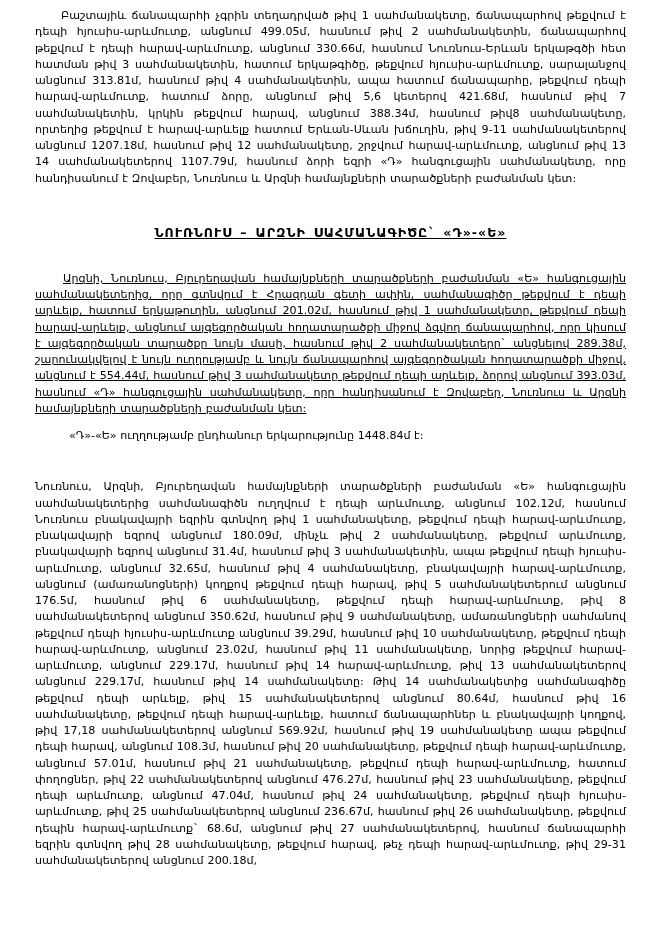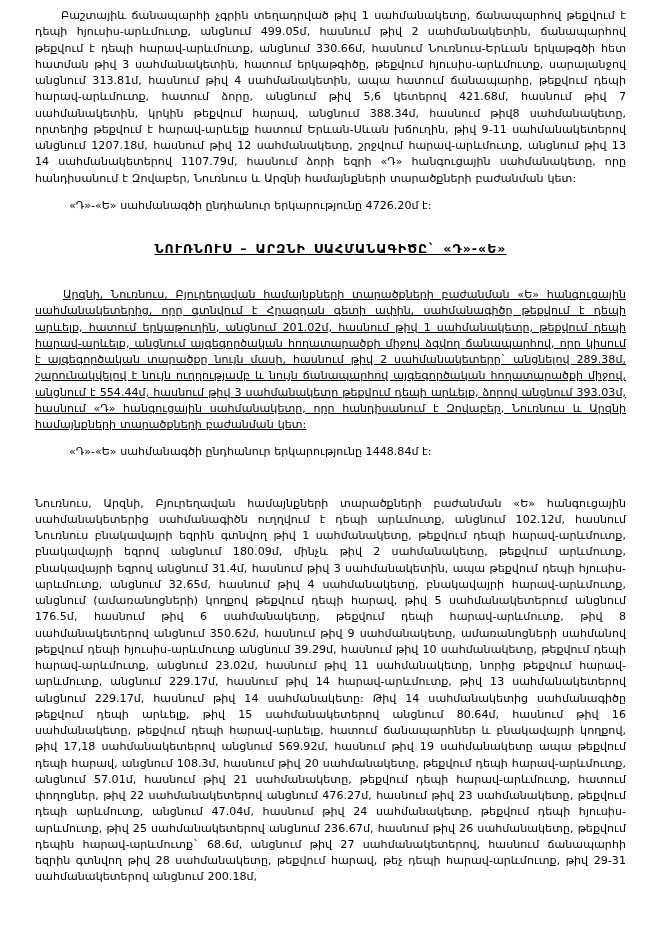--- a/index.html
+++ b/index.html
@@ -64,33 +64,32 @@
 </style>
 </head>
 <body>
 
 <div class="page">
 
   <p class="para lead">Բաշտայիև ճանապարհի չգրին տեղադրված թիվ 1 սահմանակետը, ճանապարհով թեքվում է դեպի հյուսիս-արևմուտք, անցնում 499.05մ, հասնում թիվ 2 սահմանակետին, ճանապարհով թեքվում է դեպի հարավ-արևմուտք, անցնում 330.66մ, հասնում Նուռնուս-Երևան երկաթգծի հետ հատման թիվ 3 սահմանակետին, հատում երկաթգիծը, թեքվում հյուսիս-արևմուտք, սարալանջով անցնում 313.81մ, հասնում թիվ 4 սահմանակետին, ապա հատում ճանապարհը, թեքվում դեպի հարավ-արևմուտք, հատում ձորը, անցնում թիվ 5,6 կետերով 421.68մ, հասնում թիվ 7 սահմանակետին, կրկին թեքվում հարավ, անցնում 388.34մ, հասնում թիվ8 սահմանակետը, որտեղից թեքվում է հարավ-արևելք հատում Երևան-Սևան խճուղին, թիվ 9-11 սահմանակետերով անցնում 1207.18մ, հասնում թիվ 12 սահմանակետը, շրջվում հարավ-արևմուտք, անցնում թիվ 13 14 սահմանակետերով 1107.79մ, հասնում ձորի եզրի «Դ» հանգուցային սահմանակետը, որը հանդիսանում է Զովաբեր, Նուռնուս և Արզնի համայնքների տարածքների բաժանման կետ:</p>
 
   <div class="sp-11"></div>
 
-  <p class="summary">«Դ»-«Ե» սահմանագծի ընդհանուր երկարությունը 4726.20մ է:</p>
 
   <div class="sp-26"></div>
 
   <h2 class="heading">ՆՈՒՌՆՈՒՍ – ԱՐԶՆԻ ՍԱՀՄԱՆԱԳԻԾԸ`  «Դ»-«Ե»</h2>
 
   <div class="sp-30"></div>
 
   <p class="para indent">Արզնի, Նուռնուս, Բյուրեղավան համայնքների տարածքների բաժանման «Ե» հանգուցային սահմանակետերից, որը գտնվում է Հրազդան գետի ափին, սահմանագիծը թեքվում է դեպի արևելք, հատում երկաթուղին, անցնում 201.02մ, հասնում թիվ 1 սահմանակետը, թեքվում դեպի հարավ-արևելք, անցնում այգեգործական հողատարածքի միջով ձգվող ճանապարհով, որը կիսում է այգեգործական տարածքը նույն մասի, հասնում թիվ 2 սահմանակետերը` անցնելով 289.38մ, շարունակվելով է նույն ուղղությամբ և նույն ճանապարհով այգեգործական հողատարածքի միջով, անցնում է 554.44մ, հասնում թիվ 3 սահմանակետը թեքվում դեպի արևելք, ձորով անցնում 393.03մ, հասնում «Դ» հանգուցային սահմանակետը, որը հանդիսանում է Զովաբեր, Նուռնուս և Արզնի համայնքների տարածքների բաժանման կետ:</p>
 
   <div class="sp-11"></div>
 
-  <p class="summary">«Դ»-«Ե» սահմանագծի ընդհանուր երկարությունը 1448.84մ է:</p>
+  <p class="summary">«Դ»-«Ե» ուղղությամբ ընդհանուր երկարությունը 1448.84մ է:</p>
 
   <div class="sp-14"></div>
 
 
   <div class="sp-21"></div>
 
   <p class="para">Նուռնուս, Արզնի, Բյուրեղավան համայնքների տարածքների բաժանման «Ե» հանգուցային սահմանակետերից սահմանագիծն ուղղվում է դեպի արևմուտք, անցնում 102.12մ, հասնում Նուռնուս բնակավայրի եզրին գտնվող թիվ 1 սահմանակետը, թեքվում դեպի հարավ-արևմուտք, բնակավայրի եզրով անցնում 180.09մ, մինչև թիվ 2 սահմանակետը, թեքվում արևմուտք, բնակավայրի եզրով անցնում 31.4մ, հասնում թիվ 3 սահմանակետին, ապա թեքվում դեպի հյուսիս-արևմուտք, անցնում 32.65մ, հասնում թիվ 4 սահմանակետը, բնակավայրի հարավ-արևմուտք, անցնում (ամառանոցների) կողքով թեքվում դեպի հարավ, թիվ 5 սահմանակետերում անցնում 176.5մ, հասնում թիվ 6 սահմանակետը, թեքվում դեպի հարավ-արևմուտք, թիվ 8 սահմանակետերով անցնում 350.62մ, հասնում թիվ 9 սահմանակետը, ամառանոցների սահմանով թեքվում դեպի հյուսիս-արևմուտք անցնում 39.29մ, հասնում թիվ 10 սահմանակետը, թեքվում դեպի հարավ-արևմուտք, անցնում 23.02մ, հասնում թիվ 11 սահմանակետը, նորից թեքվում հարավ-արևմուտք, անցնում 229.17մ, հասնում թիվ 14 հարավ-արևմուտք, թիվ 13 սահմանակետերով անցնում 229.17մ, հասնում թիվ 14 սահմանակետը: Թիվ 14 սահմանակետից սահմանագիծը թեքվում դեպի արևելք, թիվ 15 սահմանակետերով անցնում 80.64մ, հասնում թիվ 16 սահմանակետը, թեքվում դեպի հարավ-արևելք, հատում ճանապարհներ և բնակավայրի կողքով, թիվ 17,18 սահմանակետերով անցնում 569.92մ, հասնում թիվ 19 սահմանակետը ապա թեքվում դեպի հարավ, անցնում 108.3մ, հասնում թիվ 20 սահմանակետը, թեքվում դեպի հարավ-արևմուտք, անցնում 57.01մ, հասնում թիվ 21 սահմանակետը, թեքվում դեպի հարավ-արևմուտք, հատում փողոցներ, թիվ 22 սահմանակետերով անցնում 476.27մ, հասնում թիվ 23 սահմանակետը, թեքվում դեպի արևմուտք, անցնում 47.04մ, հասնում թիվ 24 սահմանակետը, թեքվում դեպի հյուսիս-արևմուտք, թիվ 25 սահմանակետերով անցնում 236.67մ, հասնում թիվ 26 սահմանակետը, թեքվում դեպին հարավ-արևմուտք` 68.6մ, անցնում թիվ 27 սահմանակետերով, հասնում ճանապարհի եզրին գտնվող թիվ 28 սահմանակետը, թեքվում հարավ, թեչ դեպի հարավ-արևմուտք, թիվ 29-31 սահմանակետերով անցնում 200.18մ,</p>
 
 </div>
 

